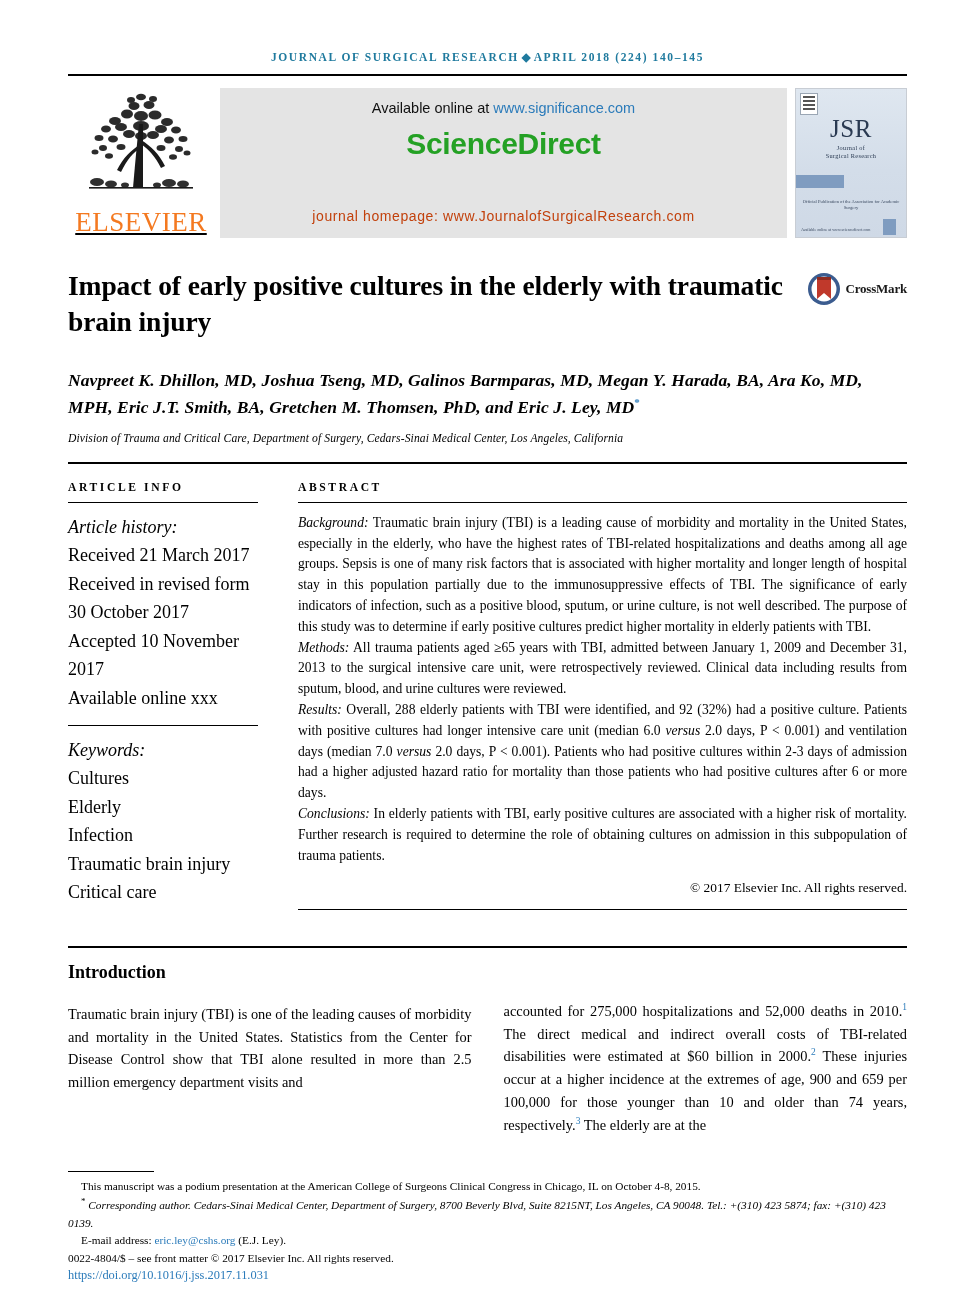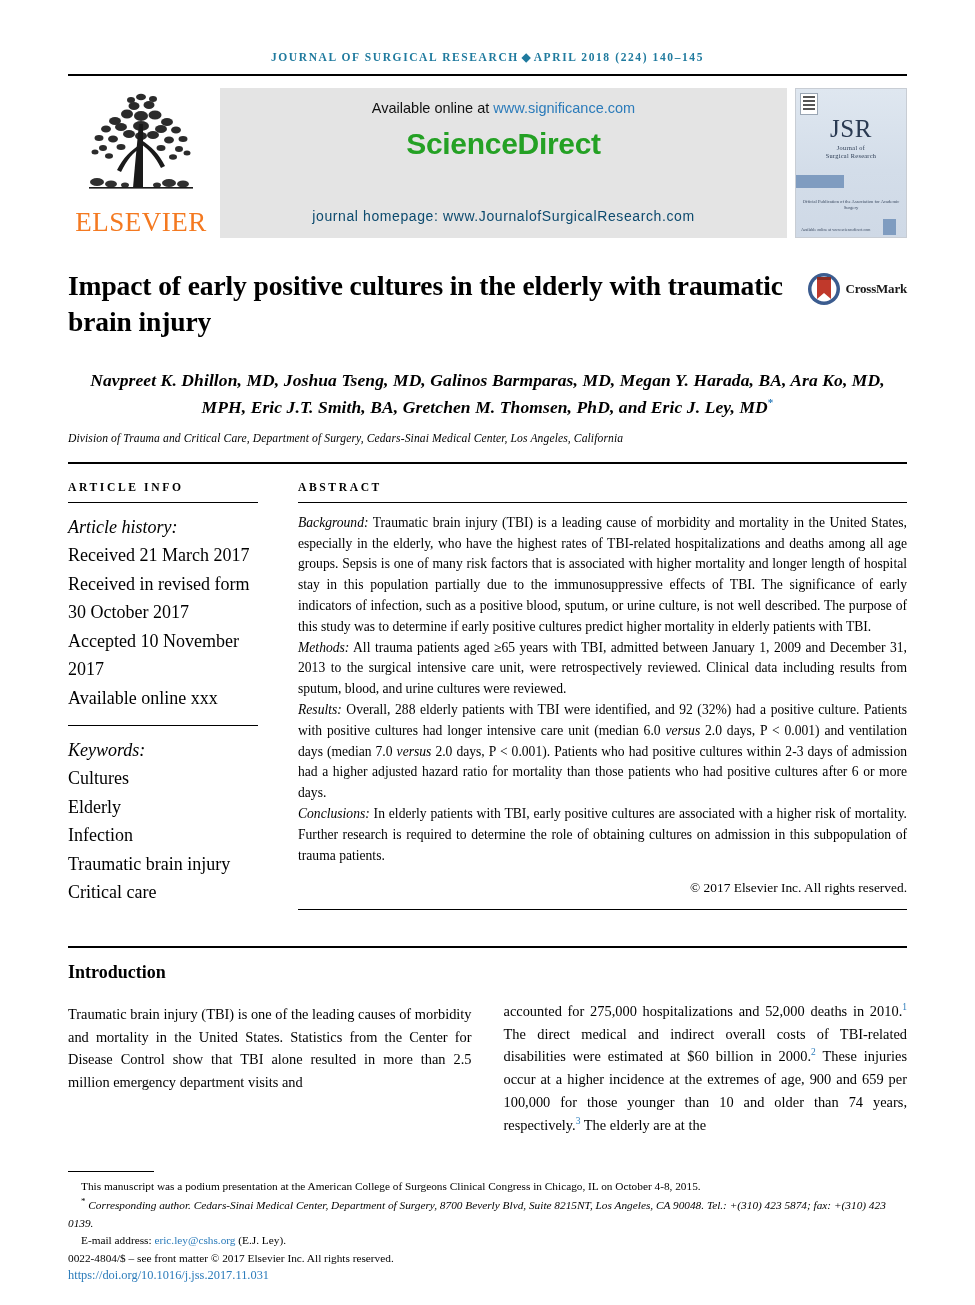--- a/index.html
+++ b/index.html
@@ -51,20 +51,21 @@
   }
   .elsevier-logo {
     width: 146px;
     flex: 0 0 146px;
     display: flex;
     flex-direction: column;
     justify-content: flex-end;
     align-items: center;
     padding-bottom: 2px;
     box-sizing: border-box;
+    text-decoration: underline;
   }
   .tree-svg { display:block; }
   .elsevier-word {
     font-family: "Liberation Serif", serif;
     color: #f47920;
     font-size: 27px;
     letter-spacing: 0.5px;
     line-height: 1;
     margin-top: 1px;
   }
@@ -92,21 +93,21 @@
     color: #24a124;
     margin-top: 11px;
     letter-spacing: -0.3px;
   }
   .sd-home {
     position: absolute;
     left: 0; right: 0;
     bottom: 14px;
     font-family: "Liberation Sans", sans-serif;
     font-size: 14px;
-    color: #0c4a6e;
+    color: #c2410c;
     letter-spacing: 0.6px;
   }
 
   .jsr-cover {
     width: 112px;
     flex: 0 0 112px;
     border: 1px solid #c8cdd4;
     background: linear-gradient(180deg, #dfe7f0 0%, #d3dde9 55%, #cfd9e6 100%);
     position: relative;
     box-sizing: border-box;
@@ -175,21 +176,20 @@
 
   
   .authors {
     margin-top: 26px;
     font-family: "Liberation Serif", serif;
     font-style: italic;
     font-weight: bold;
     font-size: 17.5px;
     line-height: 1.58;
     letter-spacing: 0.1px;
-    text-align: center;
   }
   .authors sup { color: #2b7bba; font-size: 11px; font-style: normal; }
   .affil {
     margin-top: 10px;
     font-family: "Liberation Serif", serif;
     font-style: italic;
     font-size: 11.6px;
     letter-spacing: 0.1px;
   }
 

